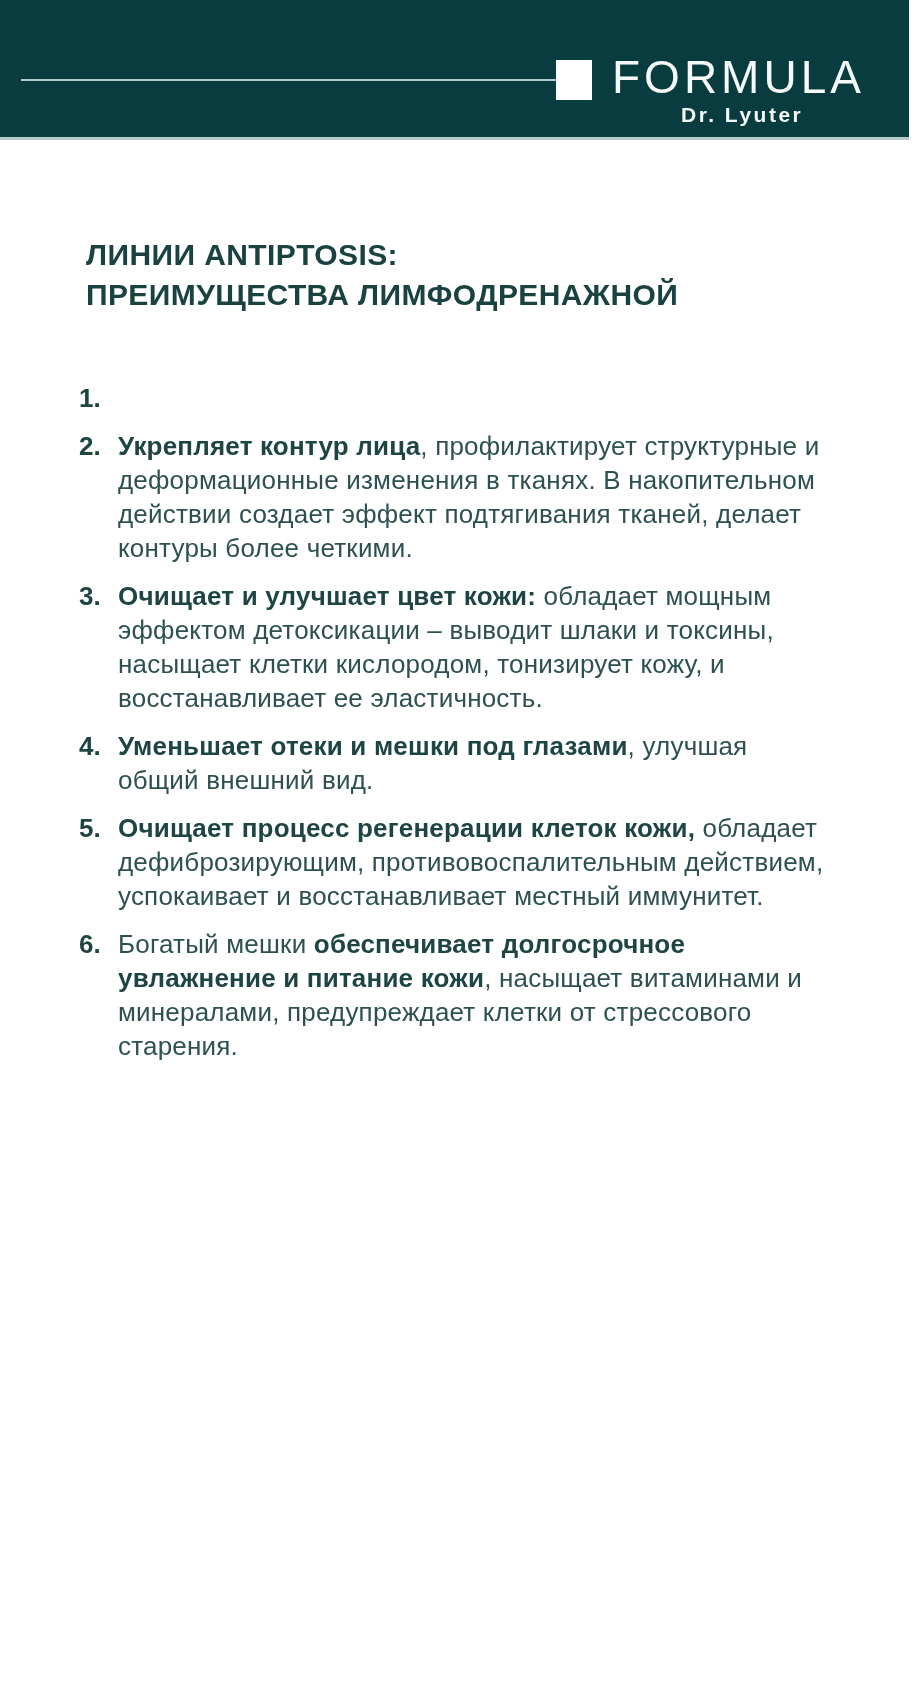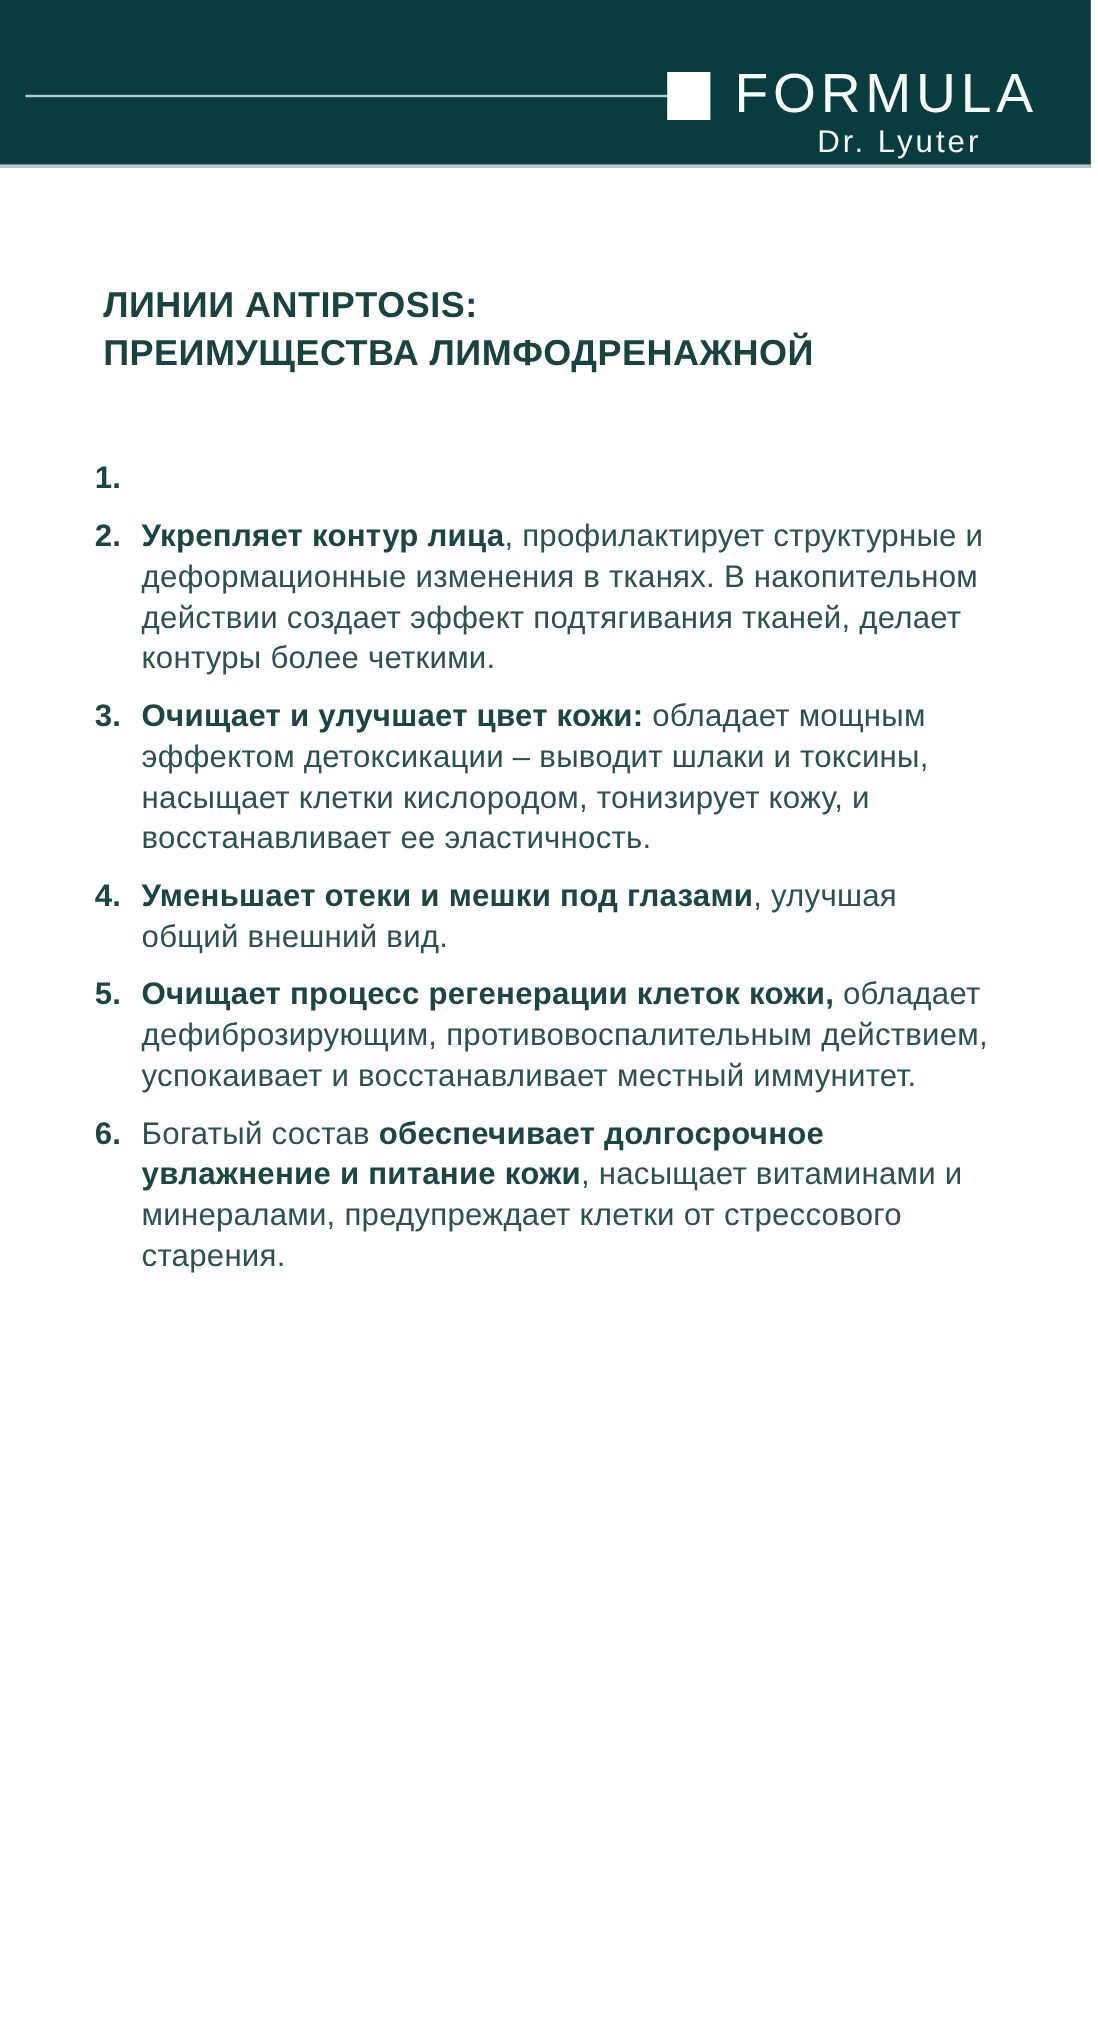--- a/index.html
+++ b/index.html
@@ -48,22 +48,22 @@
     left: 612px; top: 50px;
     font-size: 46px;
     font-weight: 200;
     letter-spacing: 4px;
     color: var(--logo-white);
     white-space: nowrap;
   }
   .brand-sub {
     position: absolute;
     left: 681px; top: 103px;
-    font-size: 26px;
-    font-weight: 400;
+    font-size: 21px;
+    font-weight: 700;
     letter-spacing: 2.5px;
     color: var(--logo-white);
     white-space: nowrap;
   }
 
   
   .main-content {
     position: absolute;
     top: 143px; left: 0;
     width: 915px;
@@ -139,18 +139,18 @@
         <li class="benefit">
     <span class="benefit-number">4.</span>
     <span class="benefit-text"><strong>Уменьшает отеки и мешки под глазами</strong><span>, улучшая общий внешний вид.</span></span>
   </li>
         <li class="benefit">
     <span class="benefit-number">5.</span>
     <span class="benefit-text"><strong>Очищает процесс регенерации клеток кожи,</strong><span> обладает дефиброзирующим, противовоспалительным действием, успокаивает и восстанавливает местный иммунитет.</span></span>
   </li>
         <li class="benefit">
     <span class="benefit-number">6.</span>
-    <span class="benefit-text"><span>Богатый состав </span><strong>обеспечивает долгосрочное увлажнение и питание кожи</strong><span>, насыщает витаминами и минералами, предупреждает клетки от стрессового старения.</span></span>
+    <span class="benefit-text"><span>Богатый мешки </span><strong>обеспечивает долгосрочное увлажнение и питание кожи</strong><span>, насыщает витаминами и минералами, предупреждает клетки от стрессового старения.</span></span>
   </li>
       </ol>
   </main>
 
 </div>
 
 </body></html>

